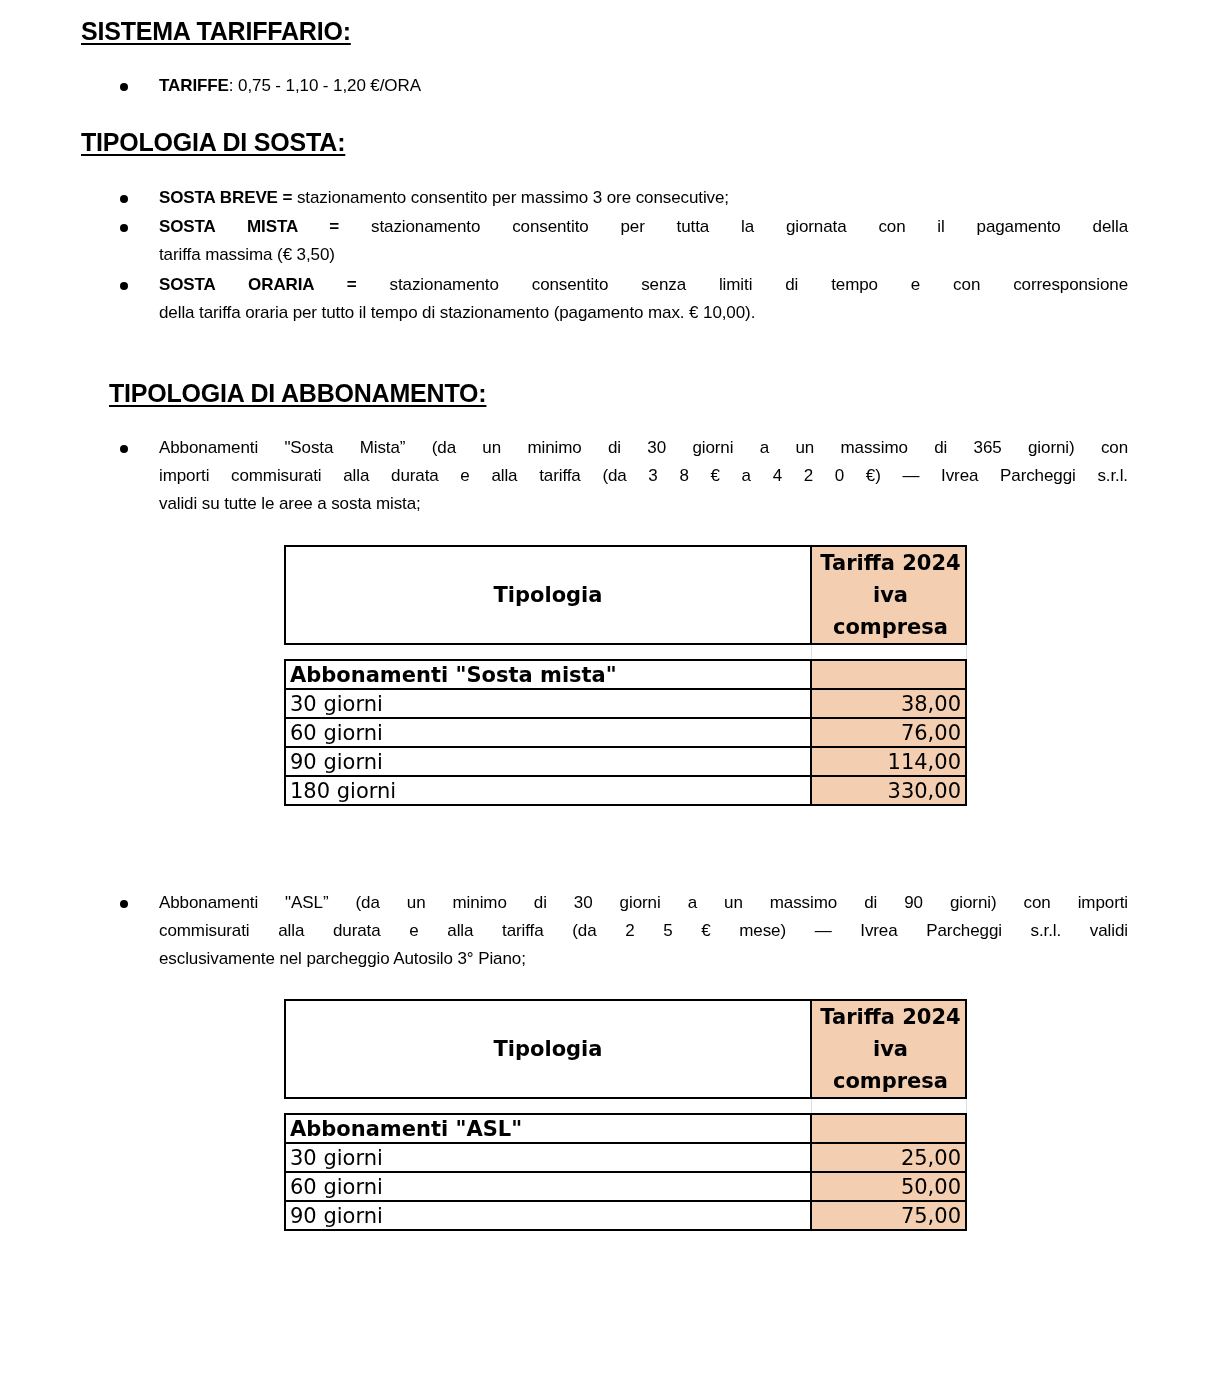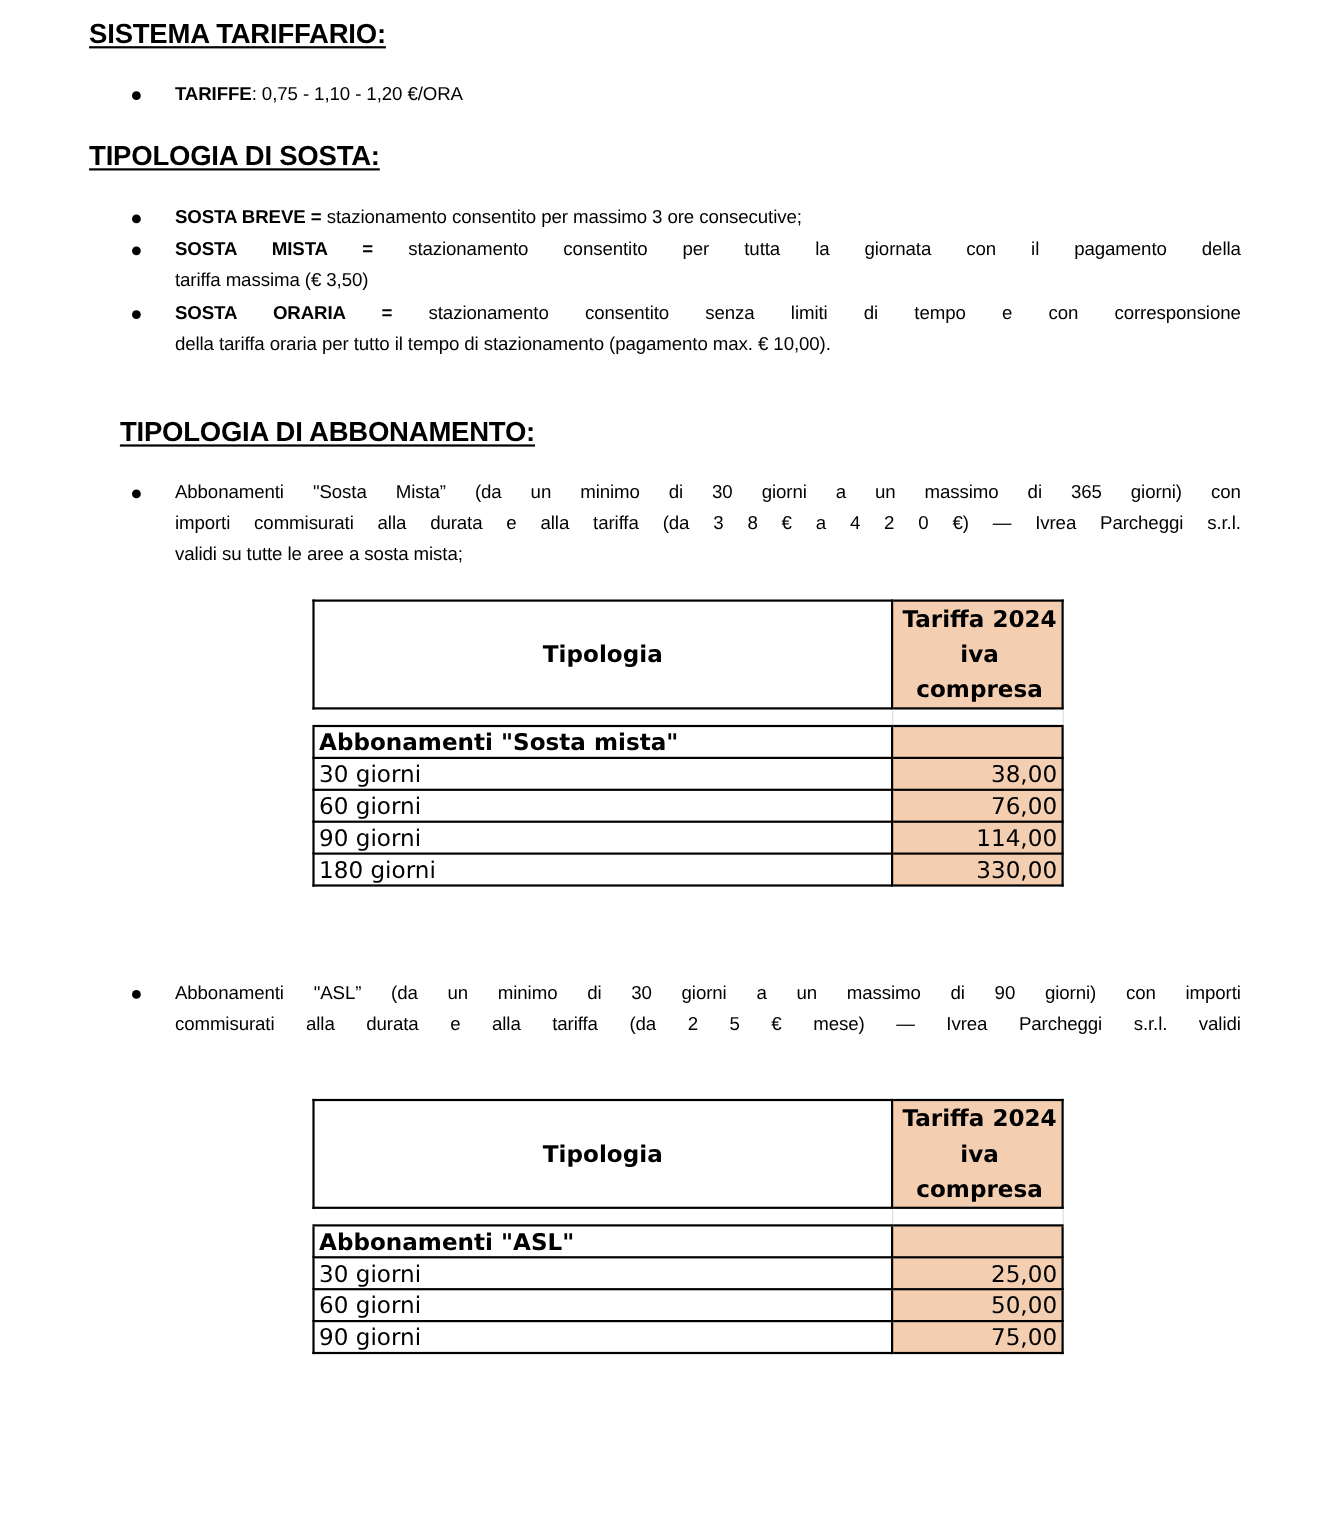--- a/index.html
+++ b/index.html
@@ -109,20 +109,21 @@
         <td class="c1">180 giorni</td>
         <td class="c2">330,00</td>
       </tr>
 </tbody>
   </table>
 
 <span class="bullet-dot" style="top:900px;"></span>
 <div class="para" style="top:889px;">
   <span class="line">Abbonamenti "ASL” (da un minimo di 30 giorni a un massimo di 90 giorni) con importi</span>
   <span class="line">commisurati alla durata e alla tariffa (da 2 5 € mese) — Ivrea Parcheggi s.r.l. validi</span>
+  <span class="line last">esclusivamente nel parcheggio Autosilo 3° Piano;</span>
 </div>
 
 <table class="tariff" style="top:999px;">
   <tbody>
       <tr class="hdr">
     <td class="c1">Tipologia</td>
     <td class="c2">
       <span>Tariffa 2024</span><br>
       <span>iva compresa</span>
     </td>

